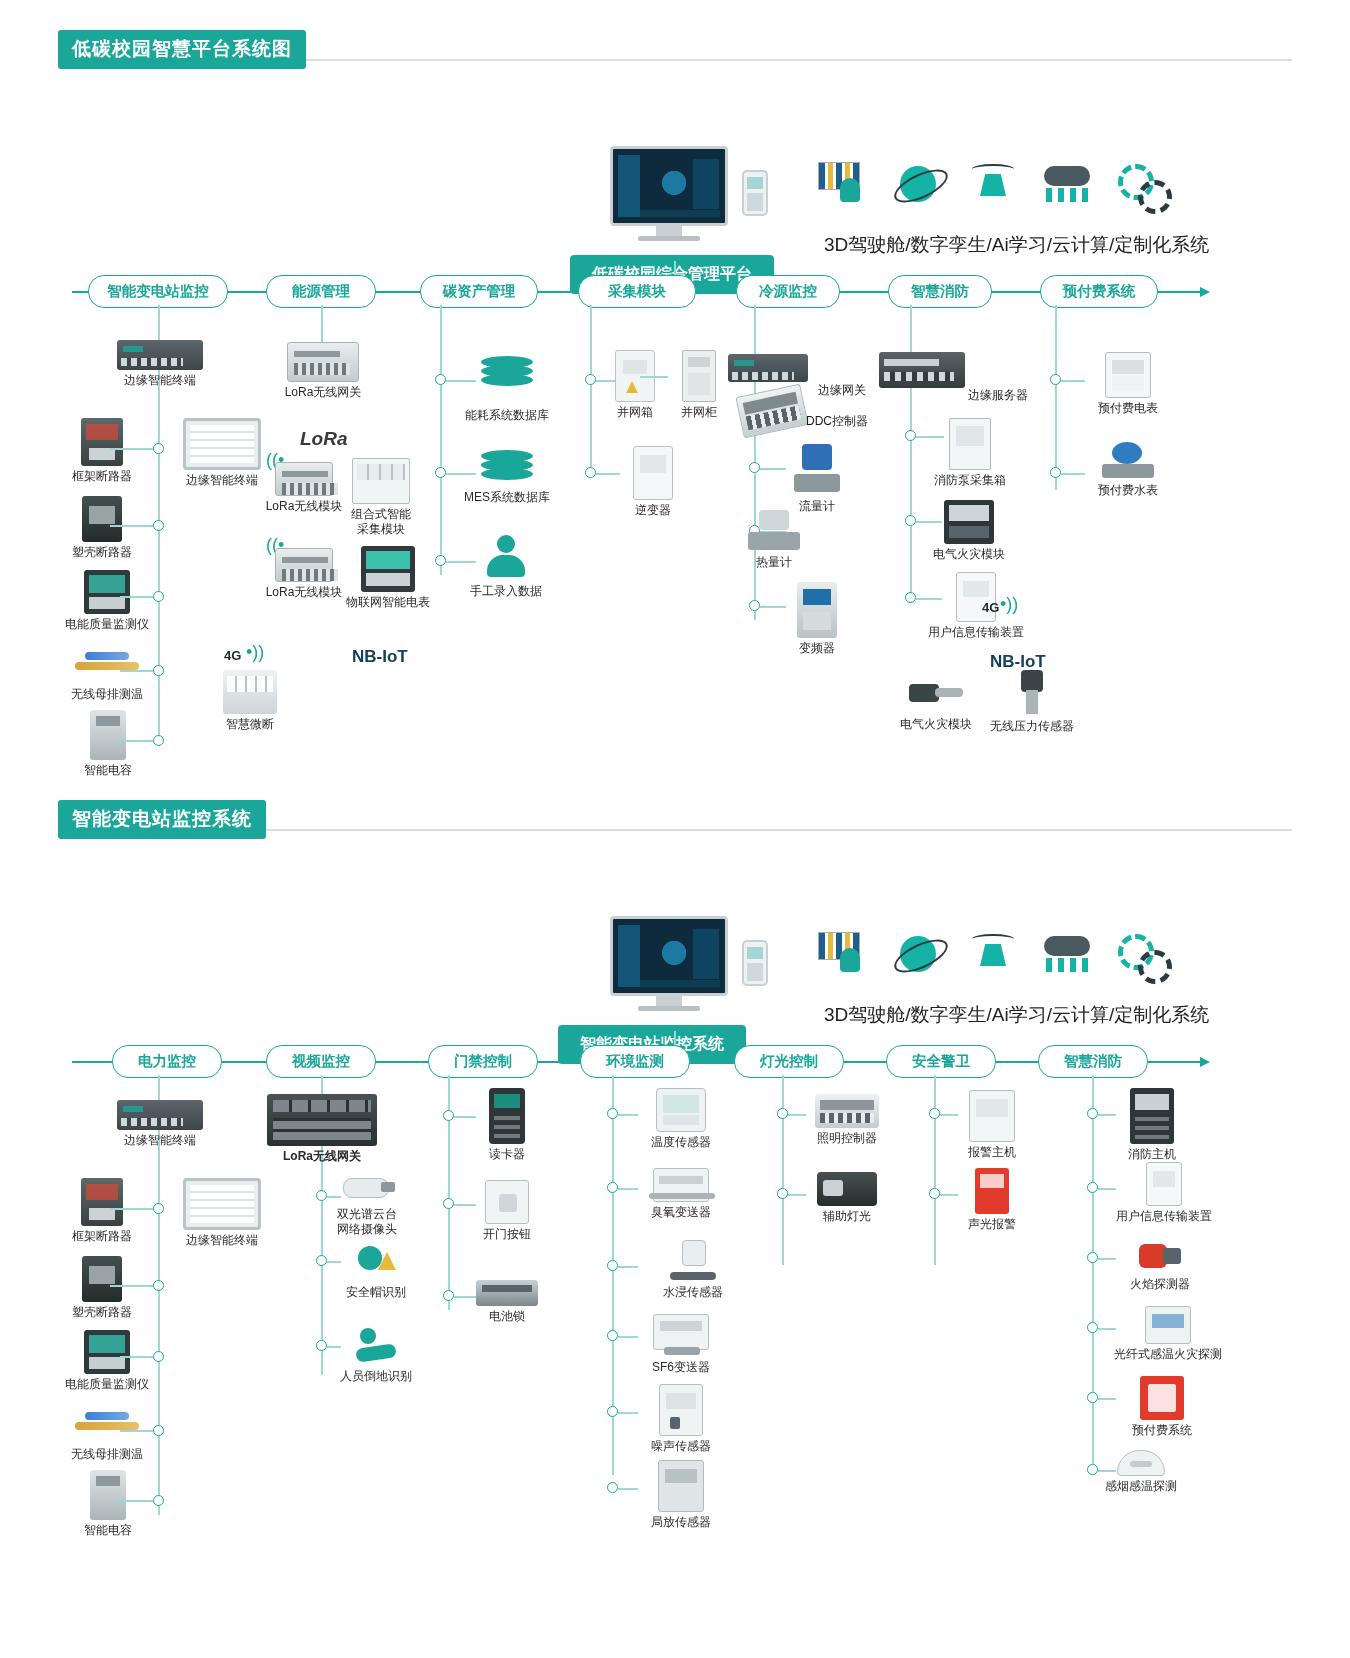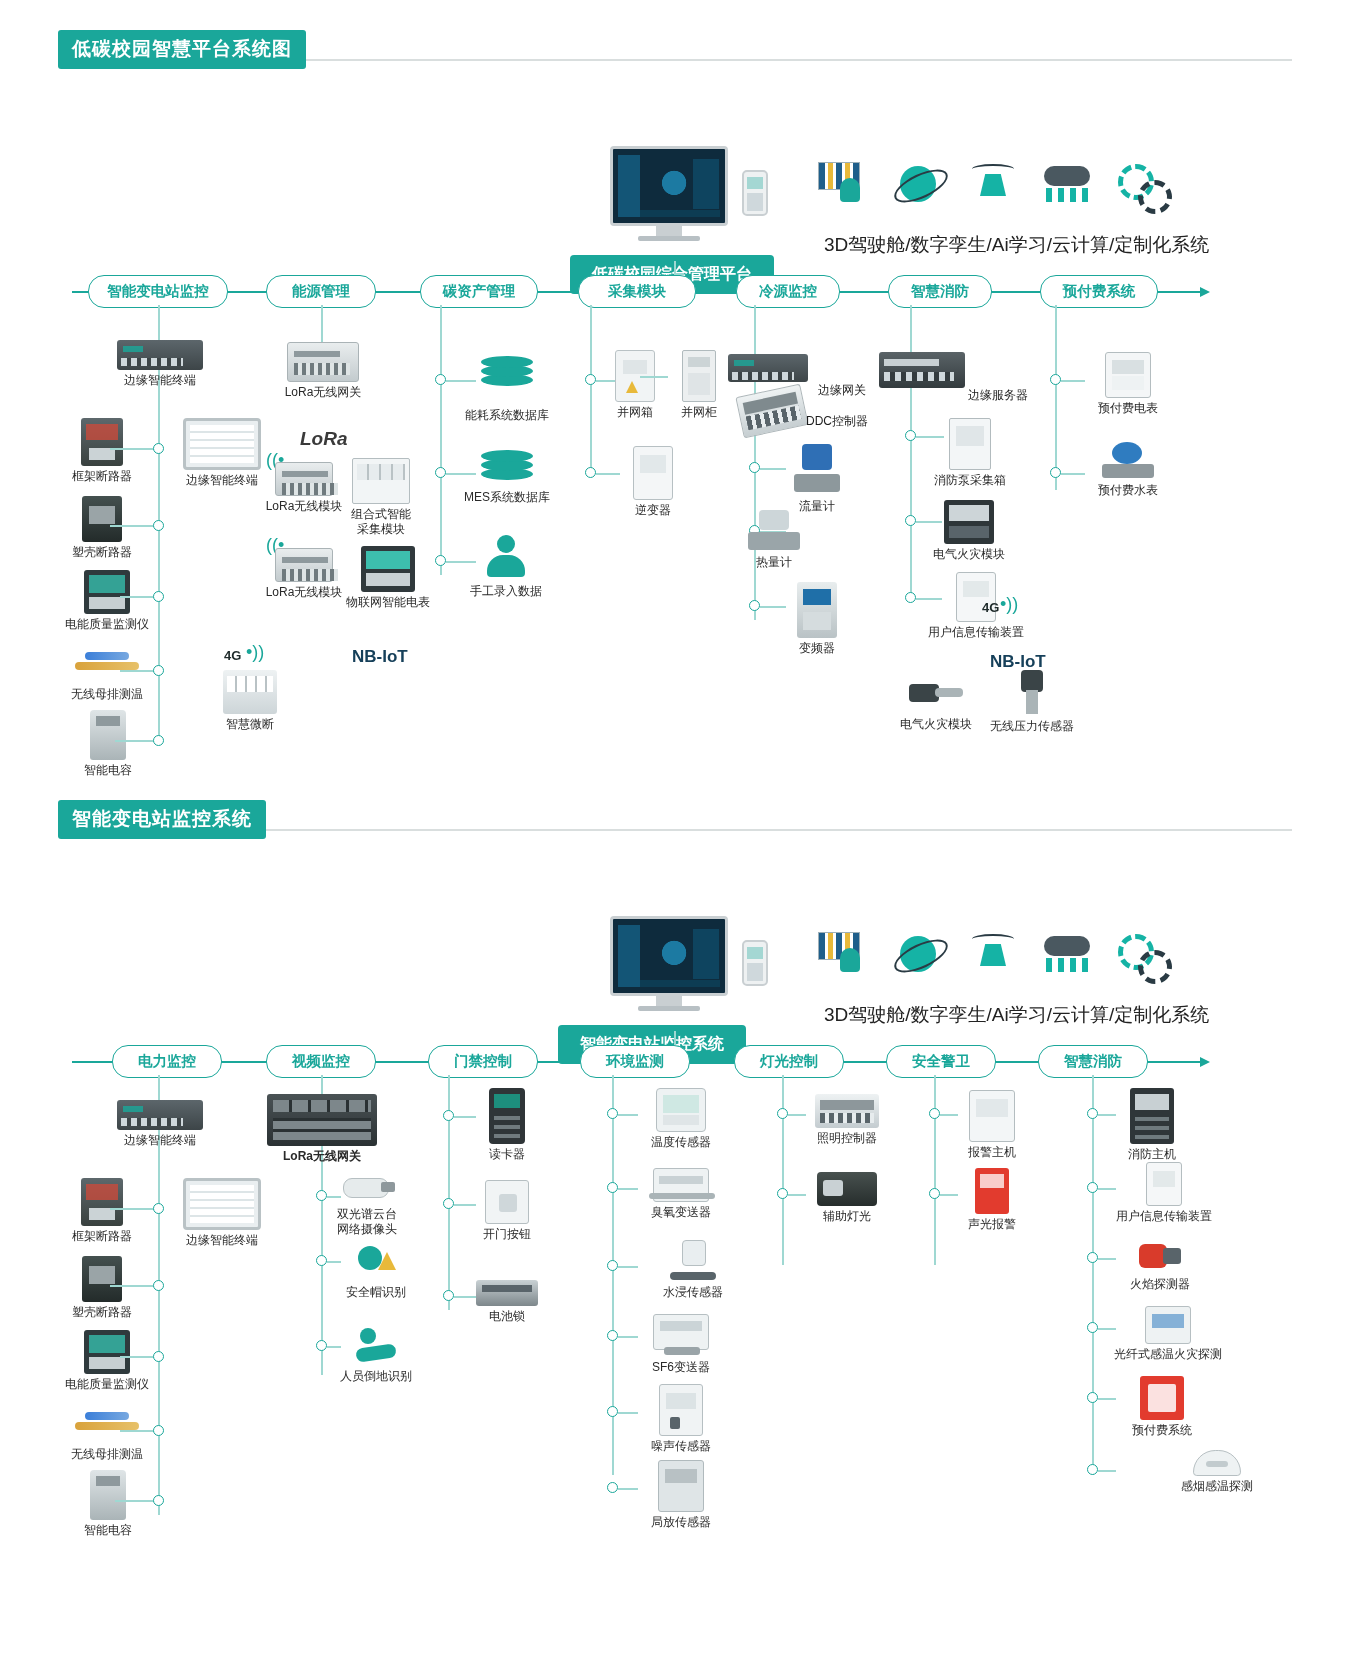--- a/index.html
+++ b/index.html
@@ -823,17 +823,17 @@
       <div class="cap">光纤式感温火灾探测</div>
   </div>
   <div class="dot" style="left:1087px;top:592px;"></div>
   <div class="hline" style="left:1098px;top:598px;width:18px;"></div>
   <div class="node" style="left:1110px;top:576px;width:104px;">
     <div class="dev dev-manual"></div>
       <div class="cap">预付费系统</div>
   </div>
   <div class="dot" style="left:1087px;top:664px;"></div>
   <div class="hline" style="left:1098px;top:670px;width:18px;"></div>
-  <div class="node" style="left:1162px;top:650px;width:110px;">
+  <div class="node" style="left:1086px;top:650px;width:110px;">
     <div class="dev dev-smoke"></div>
       <div class="cap">感烟感温探测</div>
   </div>
 </div>
 
 </body></html>

